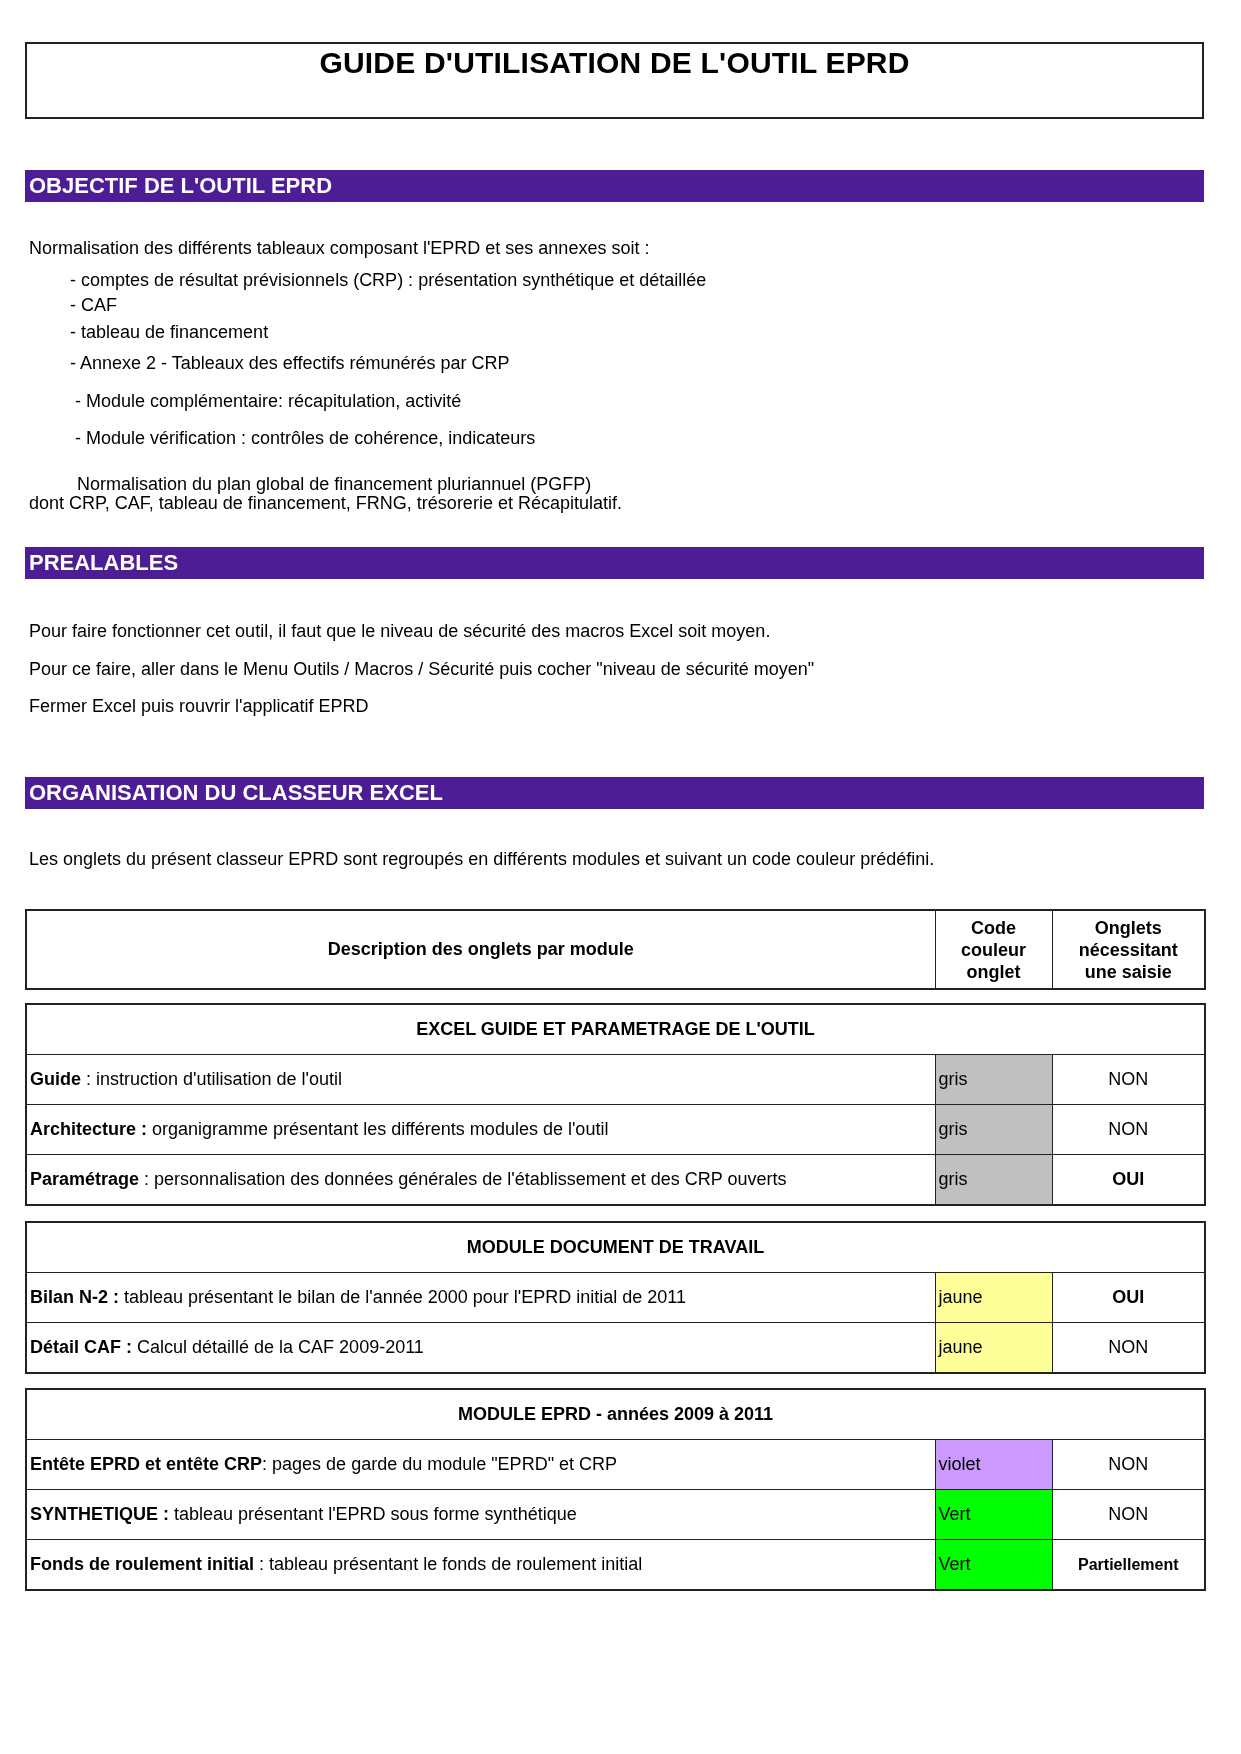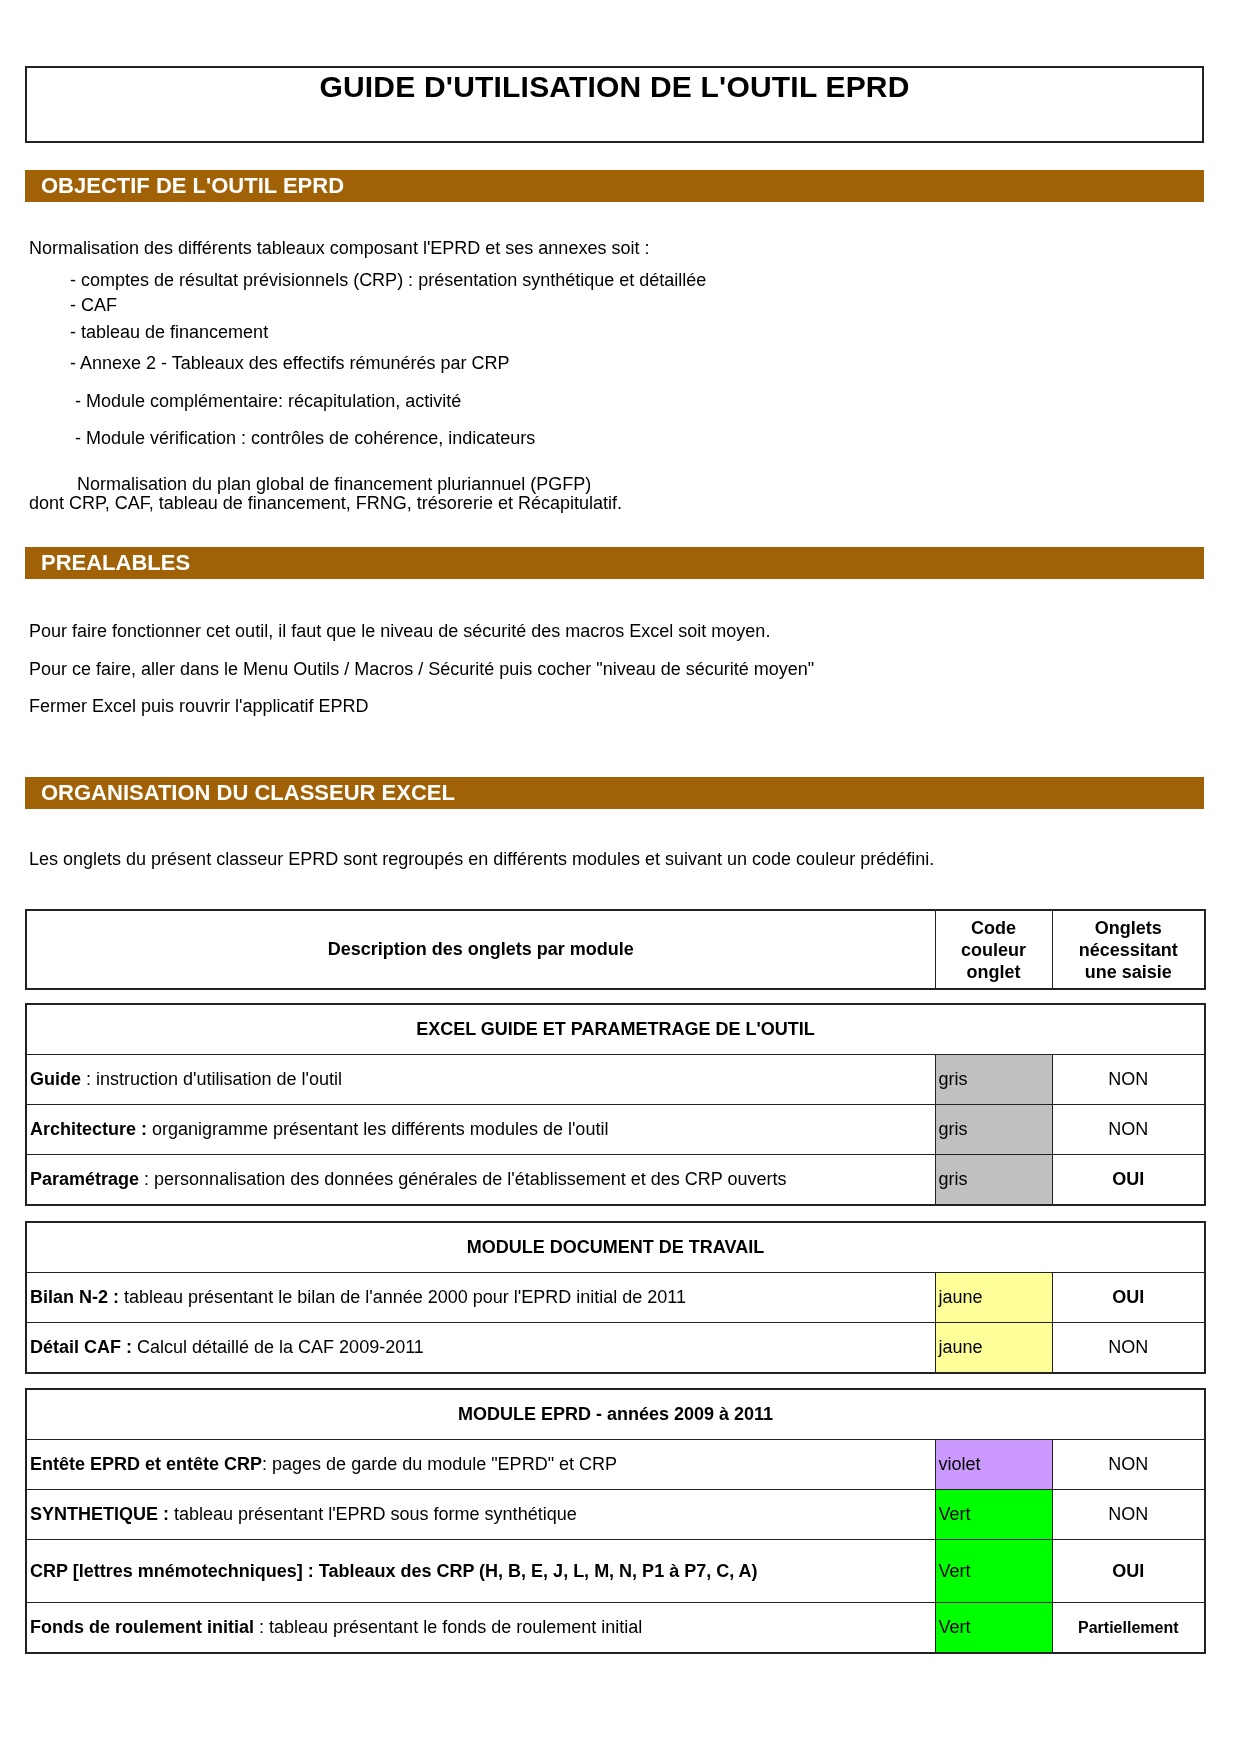--- a/index.html
+++ b/index.html
@@ -3,30 +3,30 @@
   <meta charset="utf-8">
   <style>
     html, body { margin: 0; padding: 0; background: #ffffff; }
     body {
       width: 1241px; height: 1754px; position: relative; overflow: hidden;
       font-family: "Liberation Sans", sans-serif; color: #000;
     }
     .abs { position: absolute; }
     .title-box {
       left: 25px; top: 42px; width: 1179px; height: 77px;
-      border: 2px solid #222; box-sizing: border-box; margin-top: 24px;
+      border: 2px solid #222; box-sizing: border-box;
     }
     .title-box .title {
       position: absolute; left: 0; right: 0; top: 2px; text-align: center;
       font-weight: bold; font-size: 30px; letter-spacing: 0.2px;
     }
     .section-bar {
-      left: 25px; width: 1179px; height: 32px; background: #a16207;
+      left: 25px; width: 1179px; height: 32px; background: #4c1d95;
       color: #fff; font-weight: bold; font-size: 22px; line-height: 32px;
-      padding-left: 16px; box-sizing: border-box;
+      padding-left: 4px; box-sizing: border-box;
     }
     .txt { font-size: 18px; line-height: 22px; white-space: nowrap; }
     .t0 { left: 29px; }
     .t1 { left: 70px; }
     .t2 { left: 75px; }
 
     .tbl {
       left: 25px; width: 1179px; border: 2px solid #222; box-sizing: border-box;
       border-collapse: collapse; table-layout: fixed;
     }
@@ -161,24 +161,19 @@
   <tr class="row">
     <td class="desc"><b>Entête EPRD et entête CRP</b><span>: pages de garde du module "EPRD" et CRP</span></td>
     <td class="code" style="background:#cc99ff;">violet</td>
     <td class="saisie">NON</td>
   </tr>
   <tr class="row">
     <td class="desc"><b>SYNTHETIQUE :</b><span> tableau présentant l'EPRD sous forme synthétique</span></td>
     <td class="code" style="background:#00ff00;">Vert</td>
     <td class="saisie">NON</td>
   </tr>
-  <tr class="row tall">
-    <td class="desc"><b>CRP [lettres mnémotechniques] : Tableaux des CRP (H, B, E, J, L, M, N, P1 à P7, C, A)</b><span></span></td>
-    <td class="code" style="background:#00ff00;">Vert</td>
-    <td class="saisie b">OUI</td>
-  </tr>
   <tr class="row">
     <td class="desc"><b>Fonds de roulement initial</b><span> : tableau présentant le fonds de roulement initial</span></td>
     <td class="code" style="background:#00ff00;">Vert</td>
     <td class="saisie small">Partiellement</td>
   </tr>
 </tbody>
   </table>
 
 </body></html>

